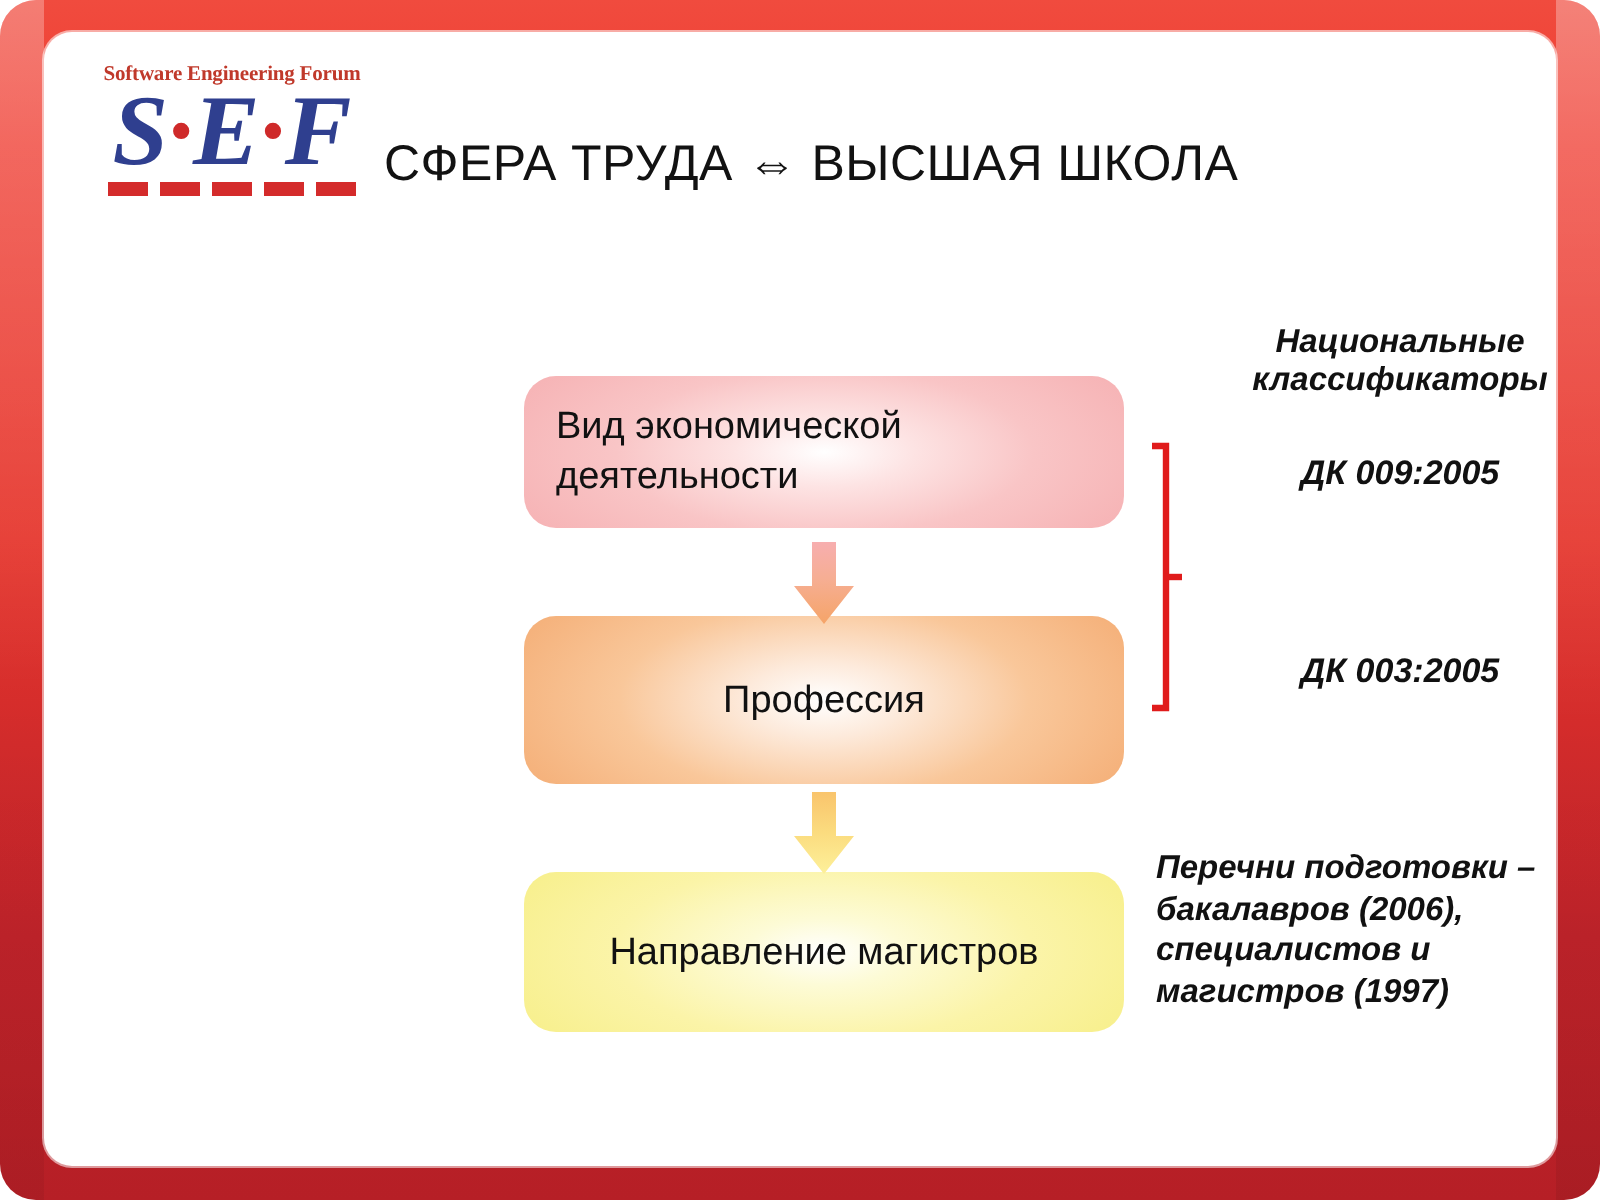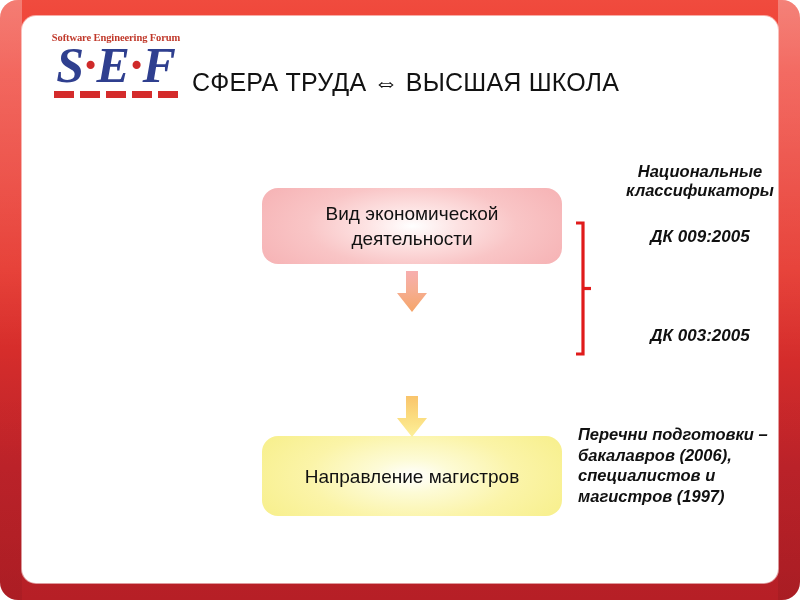--- a/index.html
+++ b/index.html
@@ -125,21 +125,20 @@
 
   
   .flowbox {
     position: absolute;
     left: 240px;
     width: 300px;
     border-radius: 16px;
     display: flex;
     align-items: center;
     justify-content: center;
-    text-align: center;
     font-size: 19px;
     color: #111;
     line-height: 25px;
     box-sizing: border-box;
     padding: 4px 16px;
   }
   #box-economic {
     top: 172px;
     height: 76px;
     background: radial-gradient(ellipse 58% 90% at 50% 50%,
@@ -235,20 +234,21 @@
         <i></i>
         <i></i>
         <i></i>
       </div>
     </div>
 
     <div id="title">СФЕРА ТРУДА ⇔ ВЫСШАЯ ШКОЛА</div>
 
     <div class="flowbox" id="box-economic">Вид экономической деятельности</div>
 
+    <div class="flowbox" id="box-profession">Профессия</div>
 
     <div class="flowbox" id="box-direction">Направление магистров</div>
 
     <div class="arrow" id="arrow-1">
       <svg width="34" height="42" viewBox="0 0 34 42" xmlns="http://www.w3.org/2000/svg">
         <defs>
           <linearGradient id="ag1" x1="0" y1="0" x2="0" y2="1">
             <stop offset="0%" stop-color="#f7aeaf"></stop>
             <stop offset="45%" stop-color="#f6ae93"></stop>
             <stop offset="100%" stop-color="#f5a468"></stop>

